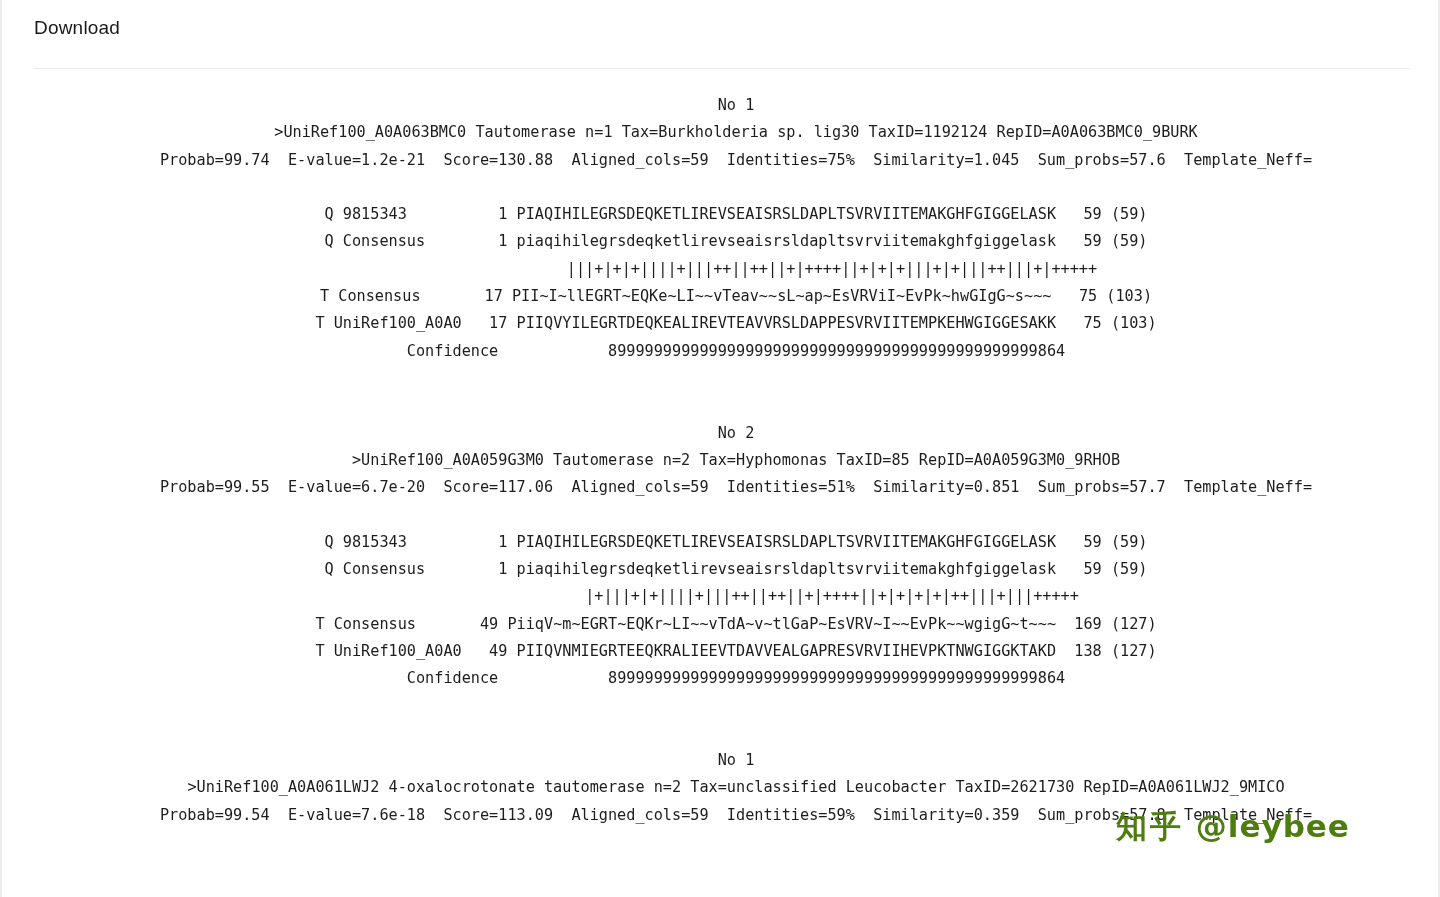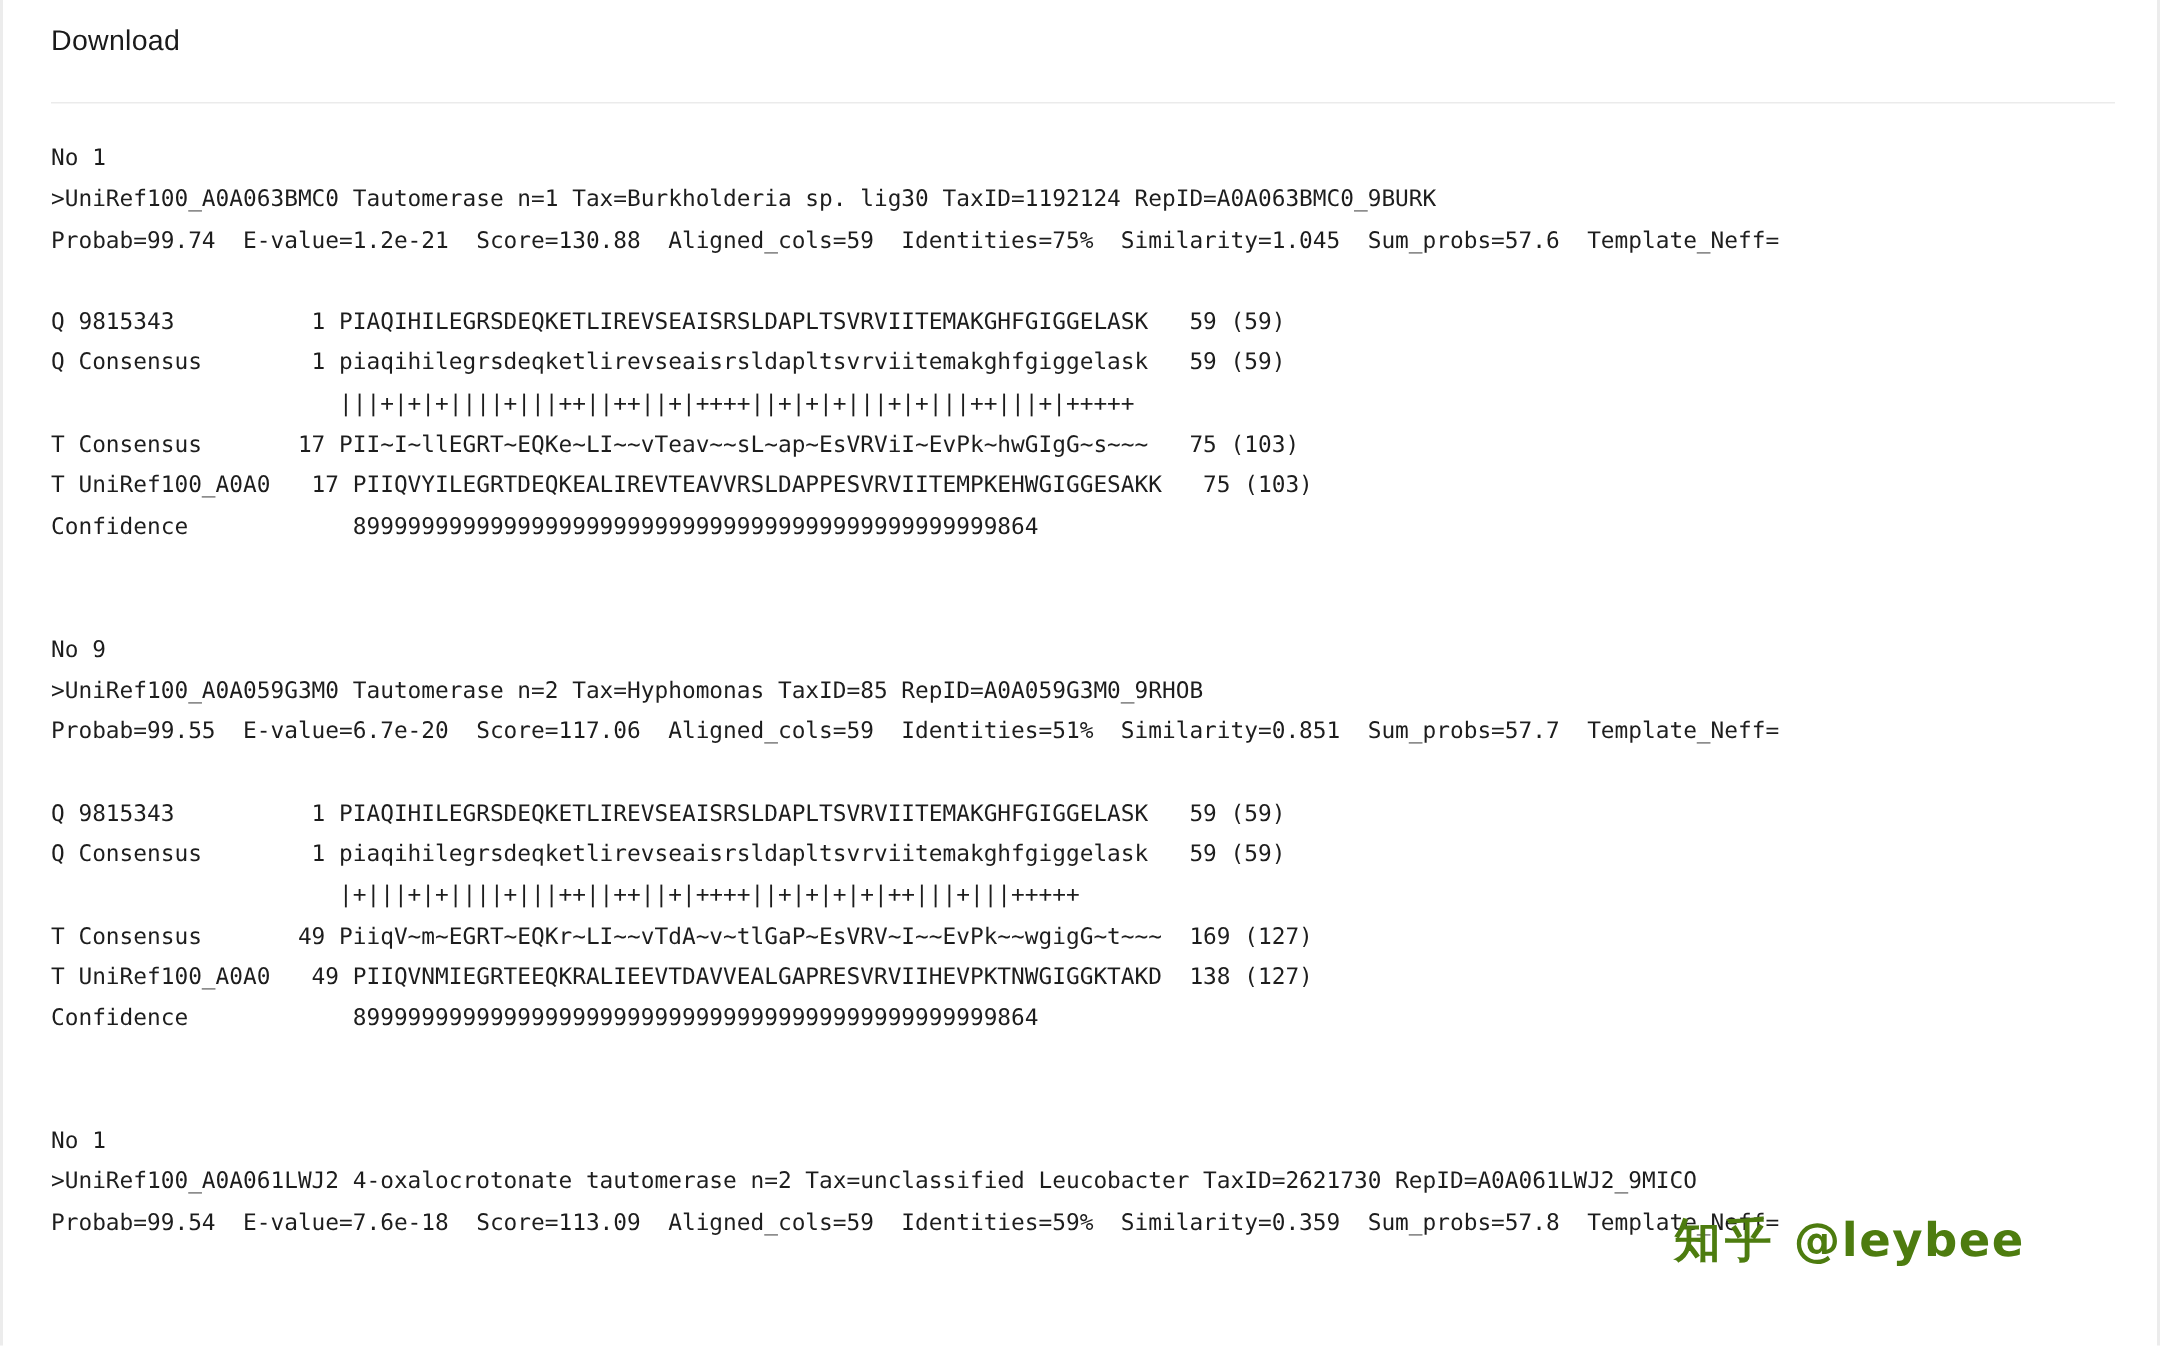--- a/index.html
+++ b/index.html
@@ -68,20 +68,21 @@
 
   pre.hit-block {
     margin: 0;
     padding: 0;
     font-family: "DejaVu Sans Mono", "Liberation Mono", monospace;
     font-size: 15.2px;
     line-height: 27.3px;
     color: #1d1d1d;
     white-space: pre;
     letter-spacing: 0px;
+    text-align: center;
   }
 
   .blank-line {
     height: 27.3px;
   }
   .gap-line {
     height: 54.6px;
   }
 
   
@@ -118,21 +119,21 @@
 <span class="blank-line"></span>
 <span>Q 9815343          1 PIAQIHILEGRSDEQKETLIREVSEAISRSLDAPLTSVRVIITEMAKGHFGIGGELASK   59 (59)</span>
 <span>Q Consensus        1 piaqihilegrsdeqketlirevseaisrsldapltsvrviitemakghfgiggelask   59 (59)</span>
 <span>                     |||+|+|+||||+|||++||++||+|++++||+|+|+|||+|+|||++|||+|+++++</span>
 <span>T Consensus       17 PII~I~llEGRT~EQKe~LI~~vTeav~~sL~ap~EsVRViI~EvPk~hwGIgG~s~~~   75 (103)</span>
 <span>T UniRef100_A0A0   17 PIIQVYILEGRTDEQKEALIREVTEAVVRSLDAPPESVRVIITEMPKEHWGIGGESAKK   75 (103)</span>
 <span>Confidence            89999999999999999999999999999999999999999999999864</span></pre>
 
       <div class="gap-line"></div>
 
-      <pre class="hit-block"><span>No 9</span>
+      <pre class="hit-block"><span>No 2</span>
 <span>&gt;UniRef100_A0A059G3M0 Tautomerase n=2 Tax=Hyphomonas TaxID=85 RepID=A0A059G3M0_9RHOB</span>
 <span>Probab=99.55  E-value=6.7e-20  Score=117.06  Aligned_cols=59  Identities=51%  Similarity=0.851  Sum_probs=57.7  Template_Neff=</span>
 <span class="blank-line"></span>
 <span>Q 9815343          1 PIAQIHILEGRSDEQKETLIREVSEAISRSLDAPLTSVRVIITEMAKGHFGIGGELASK   59 (59)</span>
 <span>Q Consensus        1 piaqihilegrsdeqketlirevseaisrsldapltsvrviitemakghfgiggelask   59 (59)</span>
 <span>                     |+|||+|+||||+|||++||++||+|++++||+|+|+|+|++|||+|||+++++</span>
 <span>T Consensus       49 PiiqV~m~EGRT~EQKr~LI~~vTdA~v~tlGaP~EsVRV~I~~EvPk~~wgigG~t~~~  169 (127)</span>
 <span>T UniRef100_A0A0   49 PIIQVNMIEGRTEEQKRALIEEVTDAVVEALGAPRESVRVIIHEVPKTNWGIGGKTAKD  138 (127)</span>
 <span>Confidence            89999999999999999999999999999999999999999999999864</span></pre>
 

